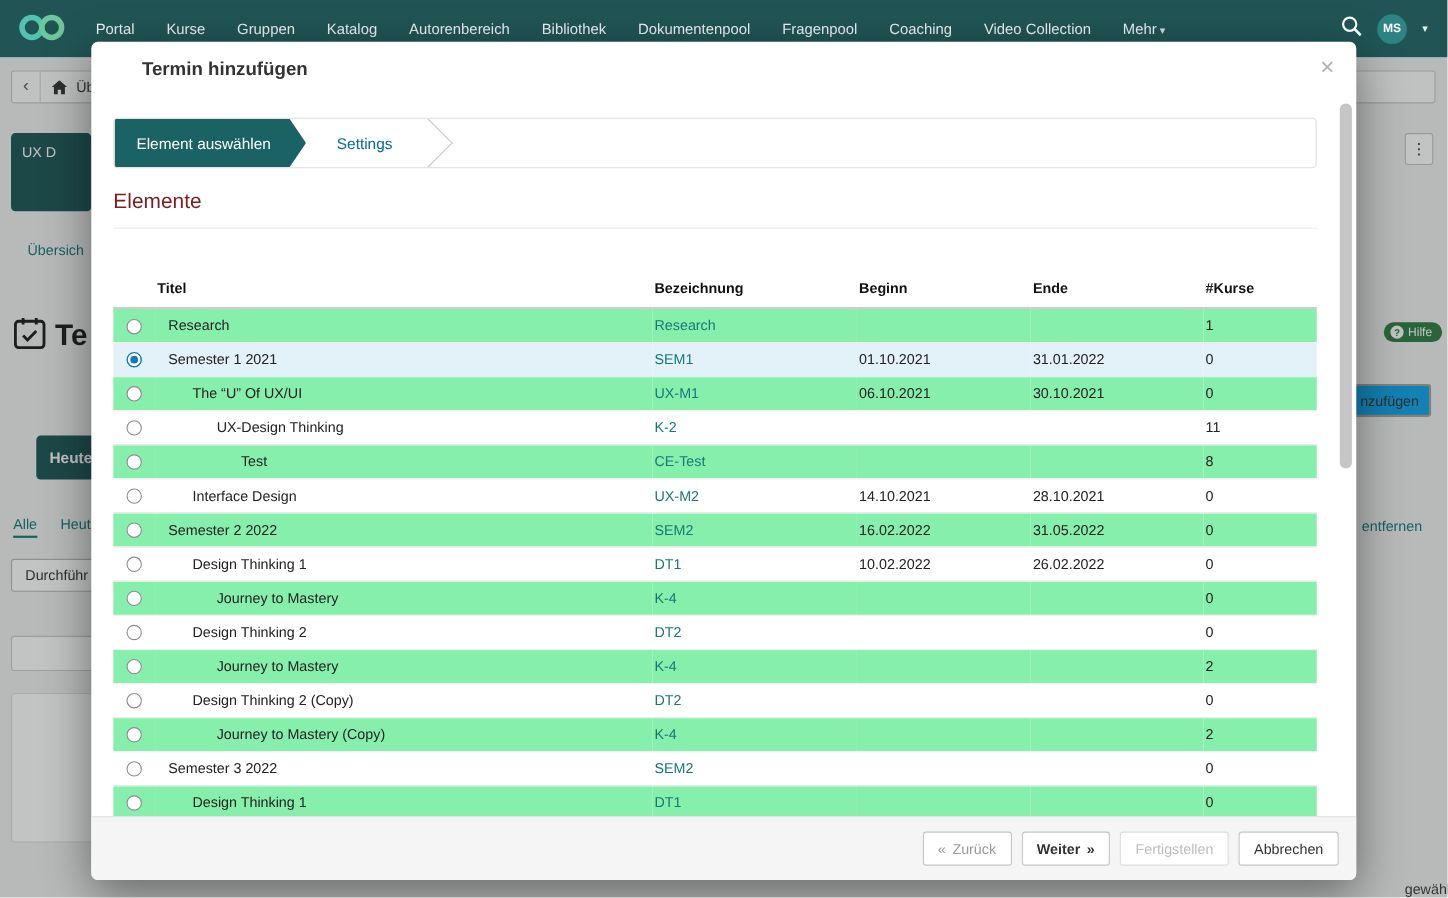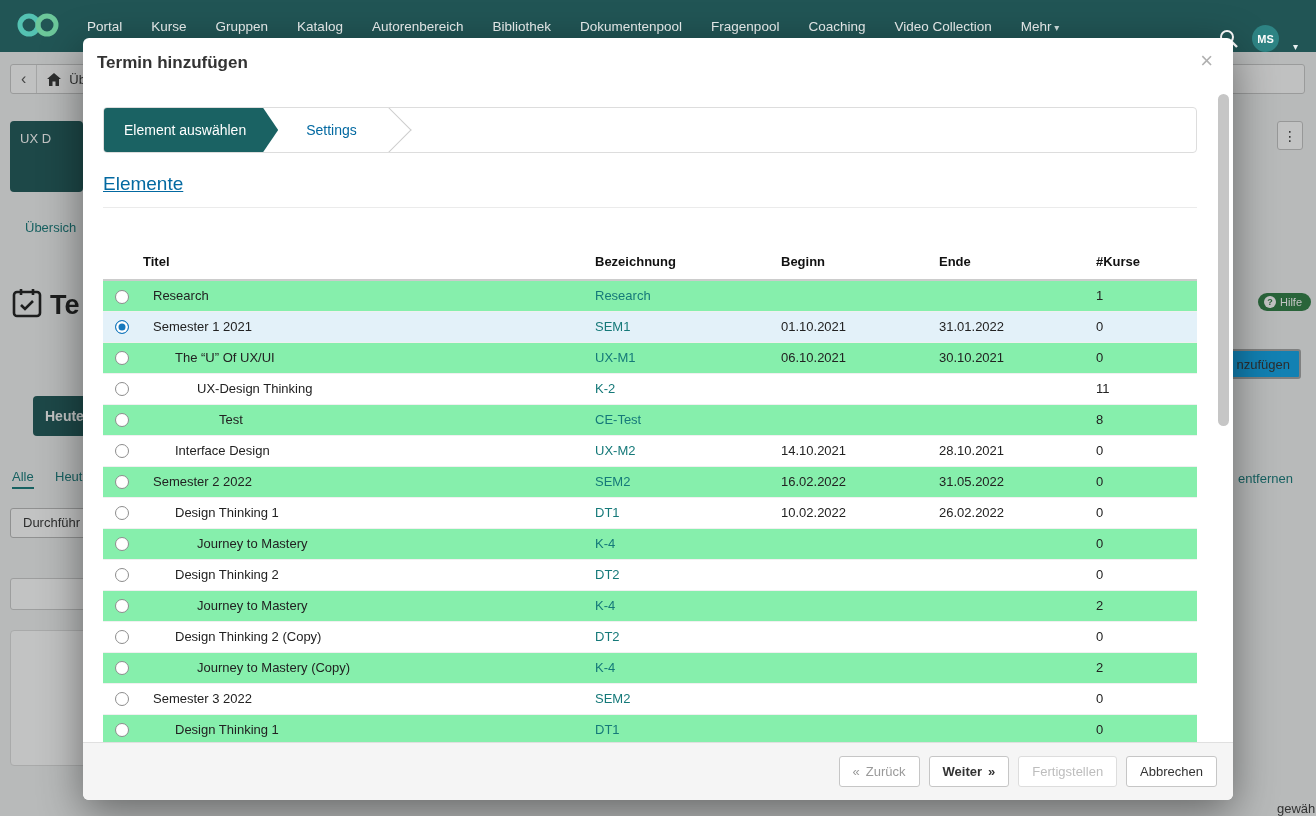--- a/index.html
+++ b/index.html
@@ -7,21 +7,21 @@
               font-family:"Liberation Sans","DejaVu Sans",sans-serif; }
   #canvas { position:relative; width:1316px; height:816px; }
 
   
   .topbar { position:absolute; left:0; top:0; width:1316px; height:52px; background:#215555; z-index:4;
             display:flex; align-items:center; }
   .logo { position:absolute; left:16px; top:10px; }
   .top-nav { display:flex; gap:29px; margin-left:87px; }
   .nav-item { color:#ecf1f1; font-size:13.5px; text-decoration:none; cursor:pointer; white-space:nowrap; }
   .caret { font-size:10px; color:#cfdede; }
-  .top-right { position:absolute; right:18px; top:0; height:52px; display:flex; align-items:flex-end; gap:14px; }
+  .top-right { position:absolute; right:18px; top:0; height:52px; display:flex; align-items:center; gap:14px; }
   .avatar { width:27px; height:27px; border-radius:50%; background:#2e8484; color:#fff; font-size:11px; font-weight:bold;
             display:flex; align-items:center; justify-content:center; }
   .avatar-caret { color:#e8f0f0; font-size:10px; }
 
   
   .overlay { position:absolute; left:0; top:52px; width:1316px; height:764px; background:rgba(30,35,35,.27); z-index:5; }
 
   
   .bg { position:absolute; inset:0; z-index:1; }
   .crumb-bar { position:absolute; left:10px; top:64px; width:1295px; height:30px; background:#fdfdfd;
@@ -51,36 +51,36 @@
   .remove-link { position:absolute; left:1238px; top:471px; color:#157979; font-size:13px; cursor:pointer; }
   .durch-btn { position:absolute; left:10px; top:508px; width:110px; height:30px; background:#fff; border:1px solid #bbb;
                border-radius:3px; color:#333; font-size:13px; line-height:28px; padding-left:12px; cursor:pointer; }
   .bg-input { position:absolute; left:10px; top:578px; width:100px; height:32px; background:#fff; border:1px solid #ccc; border-radius:3px; }
   .bg-panel { position:absolute; left:10px; top:630px; width:100px; height:136px; background:#fff; border:1px solid #ddd; border-radius:4px; }
   .bottom-partial { position:absolute; left:1277px; top:801px; color:#3a3a3a; font-size:13px; }
 
   
   .modal { position:absolute; left:83px; top:38px; width:1150px; height:762px; background:#fff; border-radius:6px;
            box-shadow:0 12px 44px rgba(0,0,0,.45); z-index:10; overflow:hidden; }
-  .modal-header { padding:15px 20px 8px 14px; position:relative; }
+  .modal-header { padding:15px 20px 8px 14px; position:relative;margin-left:32px; }
   .modal-title { font-size:17px; font-weight:bold; color:#333; }
   .modal-close { position:absolute; right:20px; top:12px; color:#b0b0b0; font-size:22px; line-height:1; cursor:pointer; }
   .modal-body { padding:26px 36px 0 20px; }
 
   .steps { display:flex; height:46px; border:1px solid #ddd; border-radius:4px; overflow:hidden; background:#fff; }
   .step { display:flex; align-items:center; font-size:14px; position:relative; }
   .step.active { background:#1a6263; color:#fff; padding:0 32px 0 20px;
                  clip-path:polygon(0 0, calc(100% - 15px) 0, 100% 50%, calc(100% - 15px) 100%, 0 100%); }
   .step.next { color:#0369a1; padding:0 26px 0 28px; }
   .step.next::after { content:''; position:absolute; right:-6px; top:50%; width:31px; height:31px;
                       border-top:1px solid #ccc; border-right:1px solid #ccc;
                       transform:translate(50%,-50%) rotate(45deg); }
 
   .section-head { margin-top:20px; padding-bottom:12px; border-bottom:1px solid #ebebeb; }
-  .section-title { font-size:19px; color:#0369a1;text-decoration:underline; }
+  .section-title { font-size:19px; color:#7f1d1d; }
 
   table.elements { width:1094px; border-collapse:collapse; table-layout:fixed; margin-top:40px; font-size:13px; }
   table.elements th { text-align:left; font-size:13px; color:#111; padding:6px 2px 10px 2px; border-bottom:2px solid #ccc; }
   table.elements td { height:31px; padding:0 2px; color:#222; }
   tr.odd  { background:#86efac; }
   tr.even { background:#ffffff; }
   tr.selected { background:#e3f1f9 !important;padding-left:12px; }
   tr.data-row { border-bottom:1px solid #f0f0f0; }
   td.radio-cell { text-align:center; }
   input[type=radio] { appearance:none; -webkit-appearance:none; width:14px; height:14px; border:1px solid #8d8d8d;

